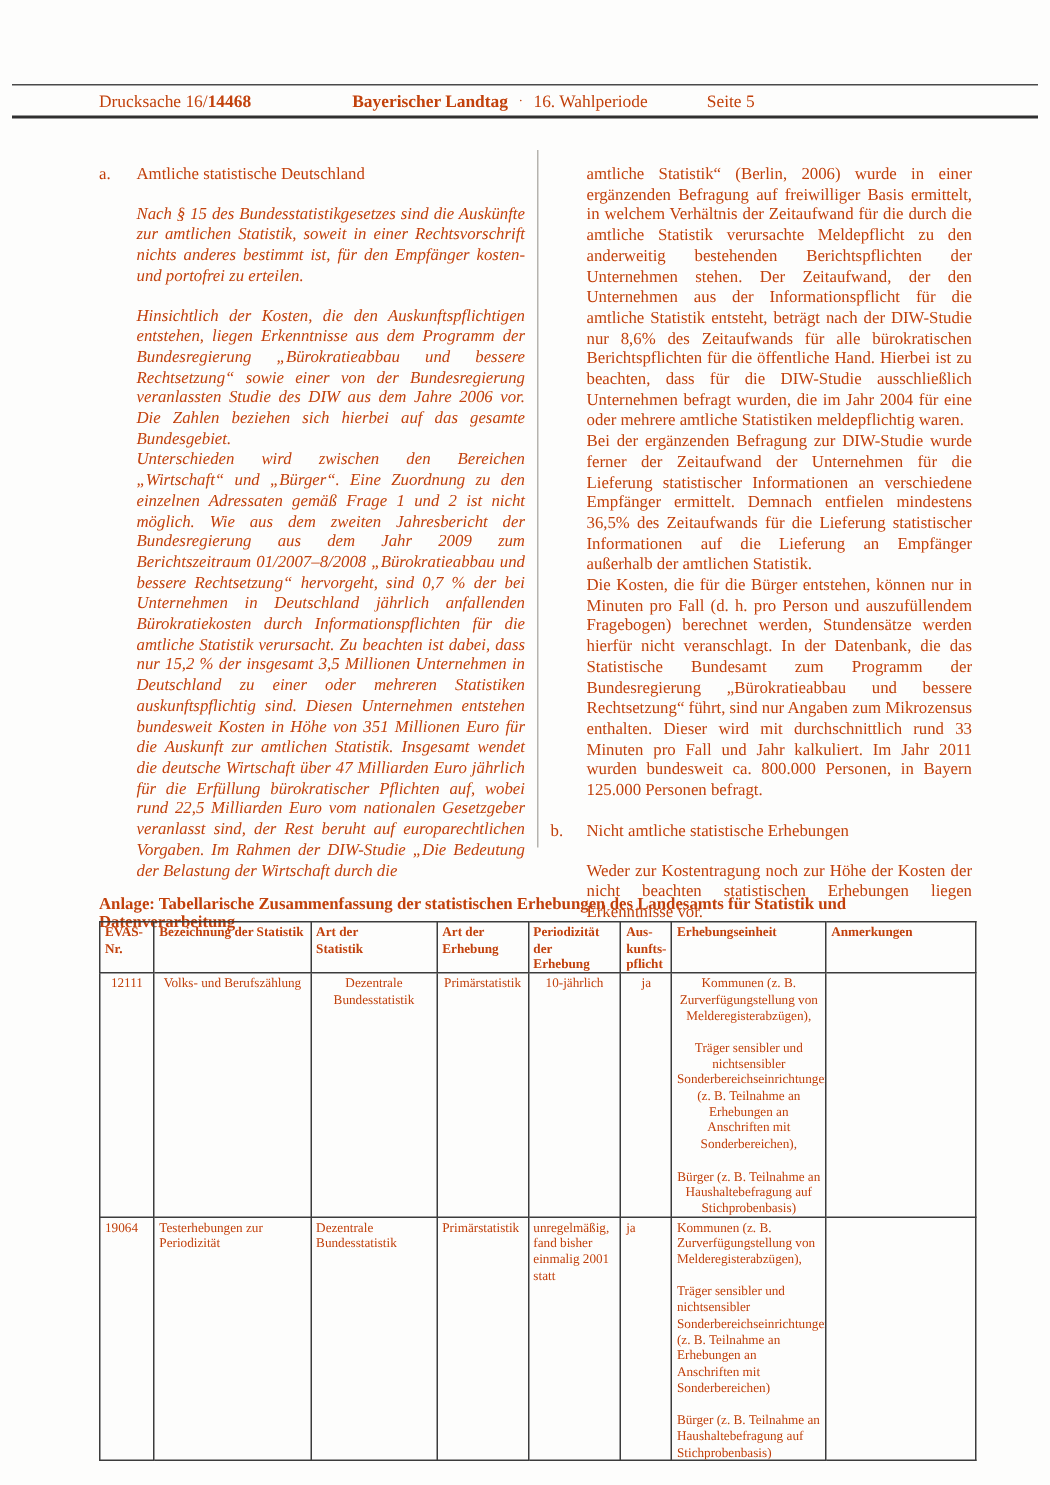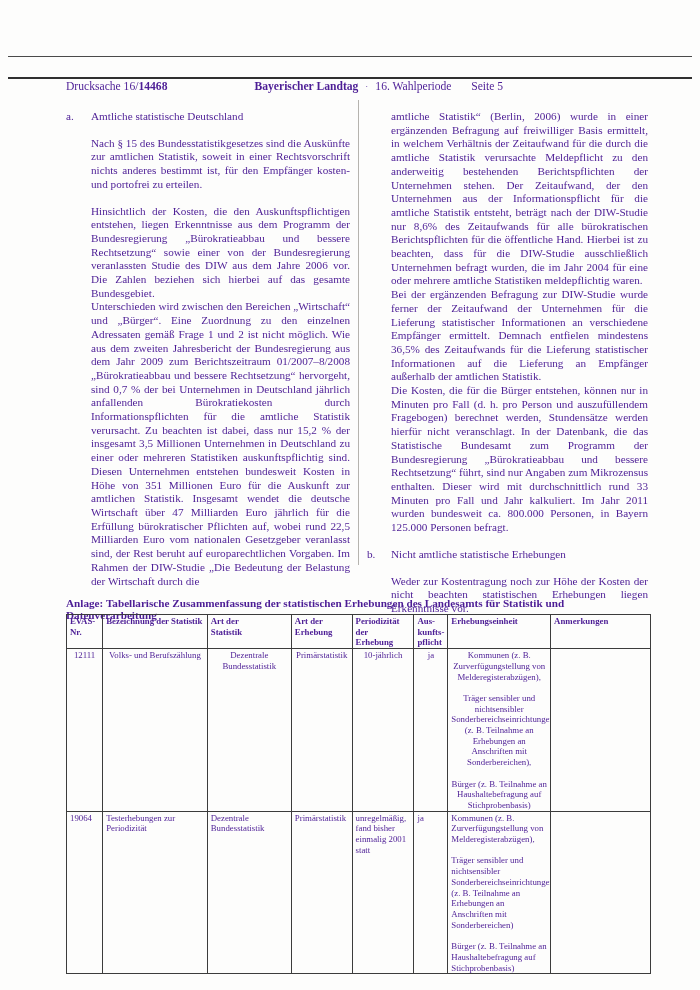--- a/index.html
+++ b/index.html
@@ -2,43 +2,43 @@
 <html lang="de"><head>
 <meta charset="utf-8">
 <style>
   html,body{margin:0;padding:0;background:#e8e8e8;}
   .page{
     position:relative;
     width:700px;height:990px;
     margin:0 auto;
     background:#fdfdfc;
     font-family:"Liberation Serif", serif;
-    color:#4c1d95;
+    color:#c2410c;
     overflow:hidden;
   }
   
   .rule-top{position:absolute;top:56px;left:8px;width:684px;height:1px;background:#4a4a4a;}
   .rule-bottom{position:absolute;top:77px;left:8px;width:684px;height:2px;background:#303030;}
   .hdr{position:absolute;top:61px;left:66px;width:574px;display:flex;align-items:baseline;font-size:11.6px;}
   .hdr .h-left{flex:1;text-align:left;white-space:nowrap;}
-  .hdr .h-center{flex:1.4;text-align:center;white-space:nowrap;margin-top:19px;}
+  .hdr .h-center{flex:1.4;text-align:left;white-space:nowrap;}
   .hdr .h-right{flex:1;text-align:left;white-space:nowrap;}
   .b{font-weight:bold;}
   .dotsep{display:inline-block;padding:0 7px;font-size:9px;vertical-align:1px;}
 
   
   .col{position:absolute;top:110px;font-size:11.2px;line-height:13.7px;text-align:justify;}
   .col-left{left:66px;width:284px;}
   .col-right{left:367px;width:281px;}
   .col p{margin:0;}
   .intro{margin-bottom:14px !important;text-align:left;}
   .sec{display:flex;margin-bottom:13px;text-align:left;}
   .sec .lbl{width:25px;flex:none;}
   .sec .lbl-r{width:24px;flex:none;}
-  .indent{margin-left:25px !important;}
+  .indent{margin-left:25px !important;font-style:italic;}
   .indent-r{margin-left:24px !important;}
   .mb1{margin-bottom:13px !important;}
   .mt1{margin-top:13px !important;}
 
   
   .scan-line{position:absolute;left:358px;top:100px;width:1px;height:465px;background:#b5b3ae;}
 
   
   .anlage-title{position:absolute;top:597px;left:66px;width:582px;font-size:11.2px;font-weight:bold;}
   .anlage-table{

